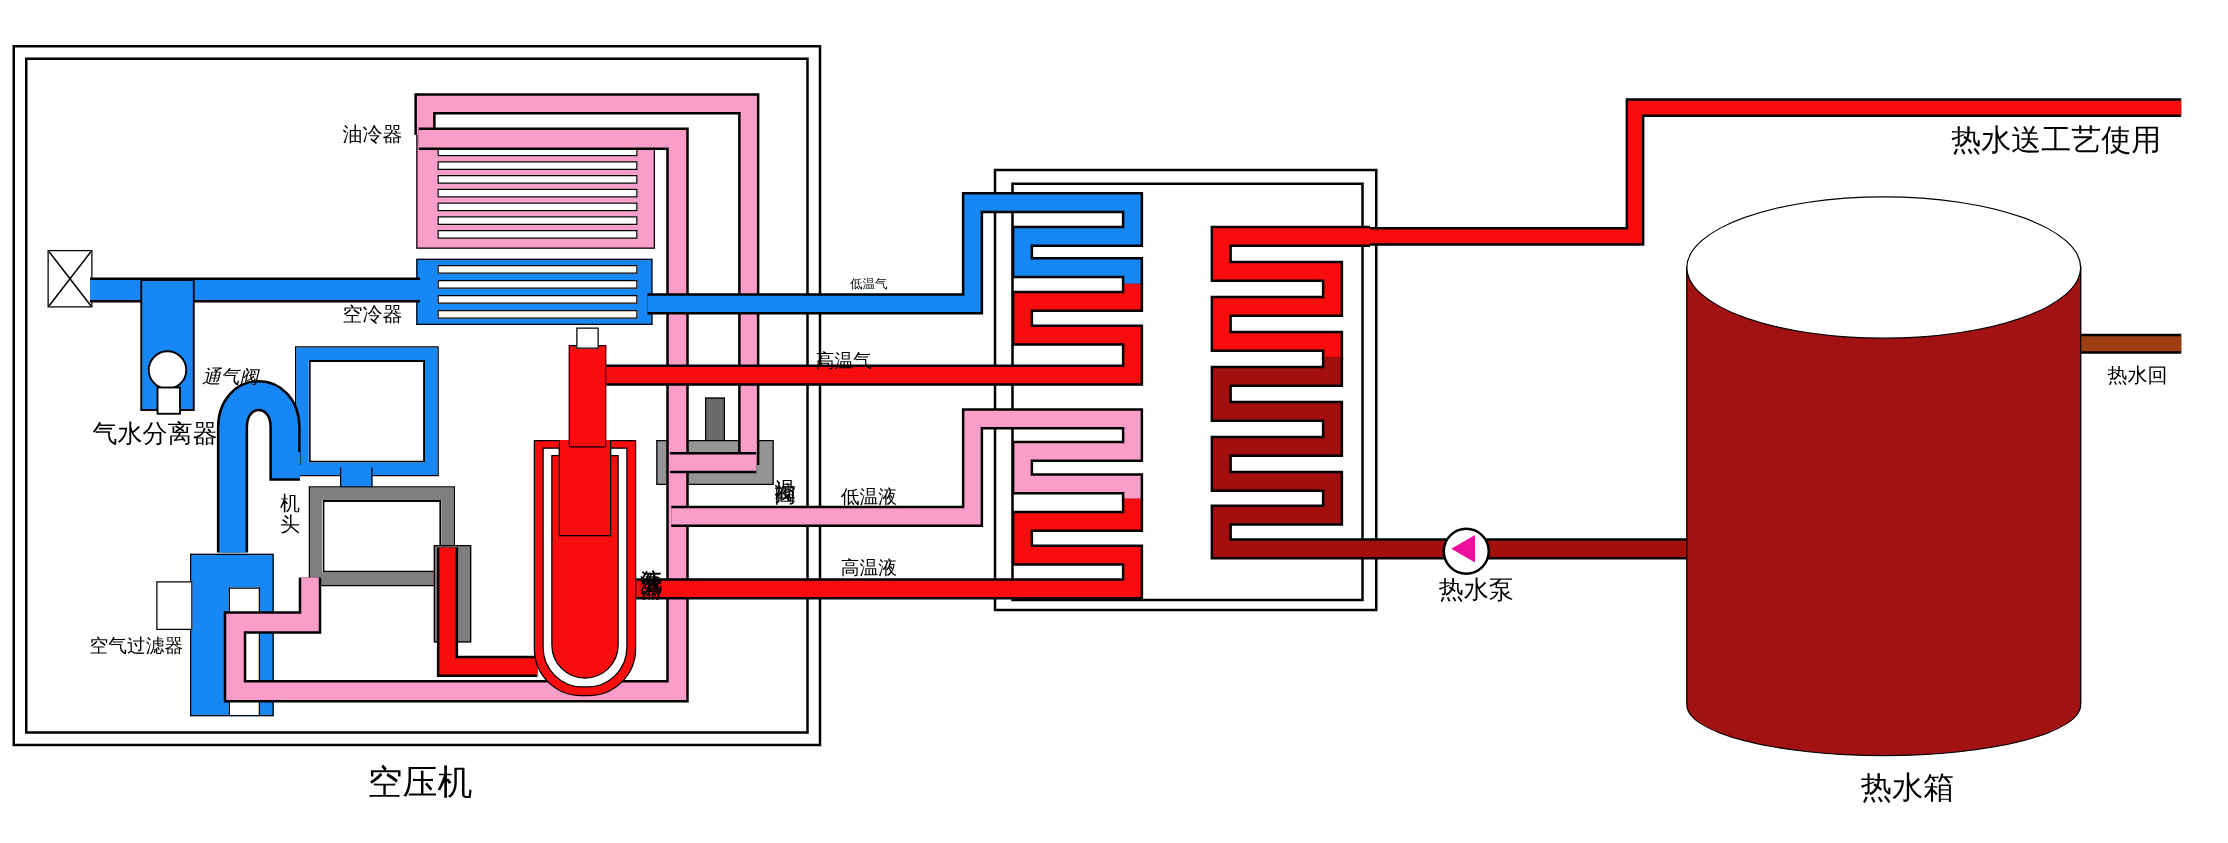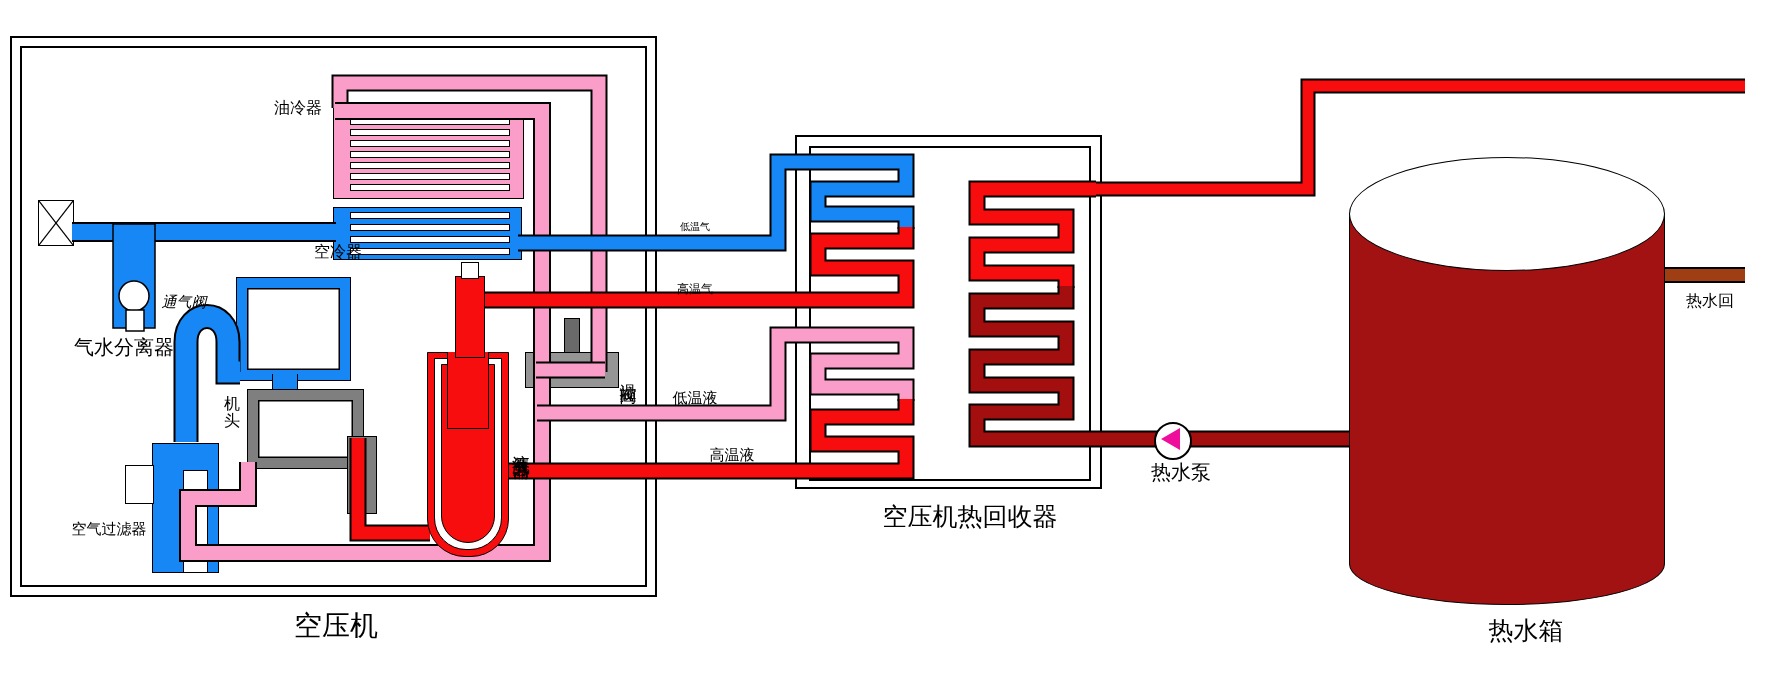--- a/index.html
+++ b/index.html
@@ -108,30 +108,30 @@
   <div class="abs" style="left:461px;top:262px;width:16px;height:15px;background:#fff;border:1.2px solid #000;"></div>
 
   <div class="abs" style="left:1154px;top:422px;width:34px;height:34px;background:#fff;border:2px solid #000;border-radius:50%;"></div>
   <div class="abs" style="left:1161px;top:428px;width:0;height:0;border-top:11px solid transparent;border-bottom:11px solid transparent;border-right:19px solid #EF0D9C;"></div>
 
   <div class="abs" style="left:1349px;top:523px;width:314px;height:80px;background:#A31212;border:1.5px solid #000;border-radius:50%;"></div>
   <div class="abs" style="left:1349px;top:213px;width:314px;height:350px;background:#A31212;border-left:1.5px solid #000;border-right:1.5px solid #000;"></div>
   <div class="abs" style="left:1349px;top:157px;width:314px;height:112px;background:#fff;border:1.5px solid #000;border-radius:50%;"></div>
 
   <div class="lbl" style="left:298px;top:108px;font-size:16px;">油冷器</div>
-  <div class="lbl" style="left:298px;top:252px;font-size:16px;margin-left:40px;">空冷器</div>
+  <div class="lbl" style="left:298px;top:252px;font-size:16px;">空冷器</div>
   <div class="lbl" style="left:184px;top:302px;font-size:15px;font-style:italic;">通气阀</div>
   <div class="lbl" style="left:124px;top:347px;font-size:20px;">气水分离器</div>
   <div class="lbl two" style="left:234px;top:412px;font-size:16px;">机头</div>
-  <div class="lbl" style="left:109px;top:517px;font-size:15px;margin-top:12px;">空气过滤器</div>
+  <div class="lbl" style="left:109px;top:517px;font-size:15px;">空气过滤器</div>
   <div class="lbl v" style="left:521px;top:445px;font-size:18px;">液气分离器</div>
   <div class="lbl v" style="left:628px;top:373px;font-size:17px;">温控阀</div>
   <div class="lbl" style="left:695px;top:227px;font-size:10px;">低温气</div>
-  <div class="lbl" style="left:695px;top:289px;font-size:12px;">高温气</div>
+  <div class="lbl" style="left:675px;top:289px;font-size:15px;">高温气</div>
   <div class="lbl" style="left:695px;top:398px;font-size:15px;font-family:Liberation Mono, monospace;">低温液</div>
-  <div class="lbl" style="left:732px;top:455px;font-size:15px;">高温液</div>
+  <div class="lbl" style="left:695px;top:455px;font-size:15px;">高温液</div>
   <div class="lbl" style="left:336px;top:626px;font-size:28px;">空压机</div>
-  <div class="lbl" style="left:970px;top:516px;font-size:25px;">空压机热回收器</div>
   <div class="lbl" style="left:1181px;top:472px;font-size:20px;">热水泵</div>
   <div class="lbl" style="left:1526px;top:630px;font-size:25px;text-align:center;">热水箱</div>
+  <div class="lbl" style="left:1645px;top:112px;font-size:24px;">热水送工艺使用</div>
   <div class="lbl" style="left:1710px;top:301px;font-size:16px;">热水回</div>
 
 </div>
 
 </body></html>

